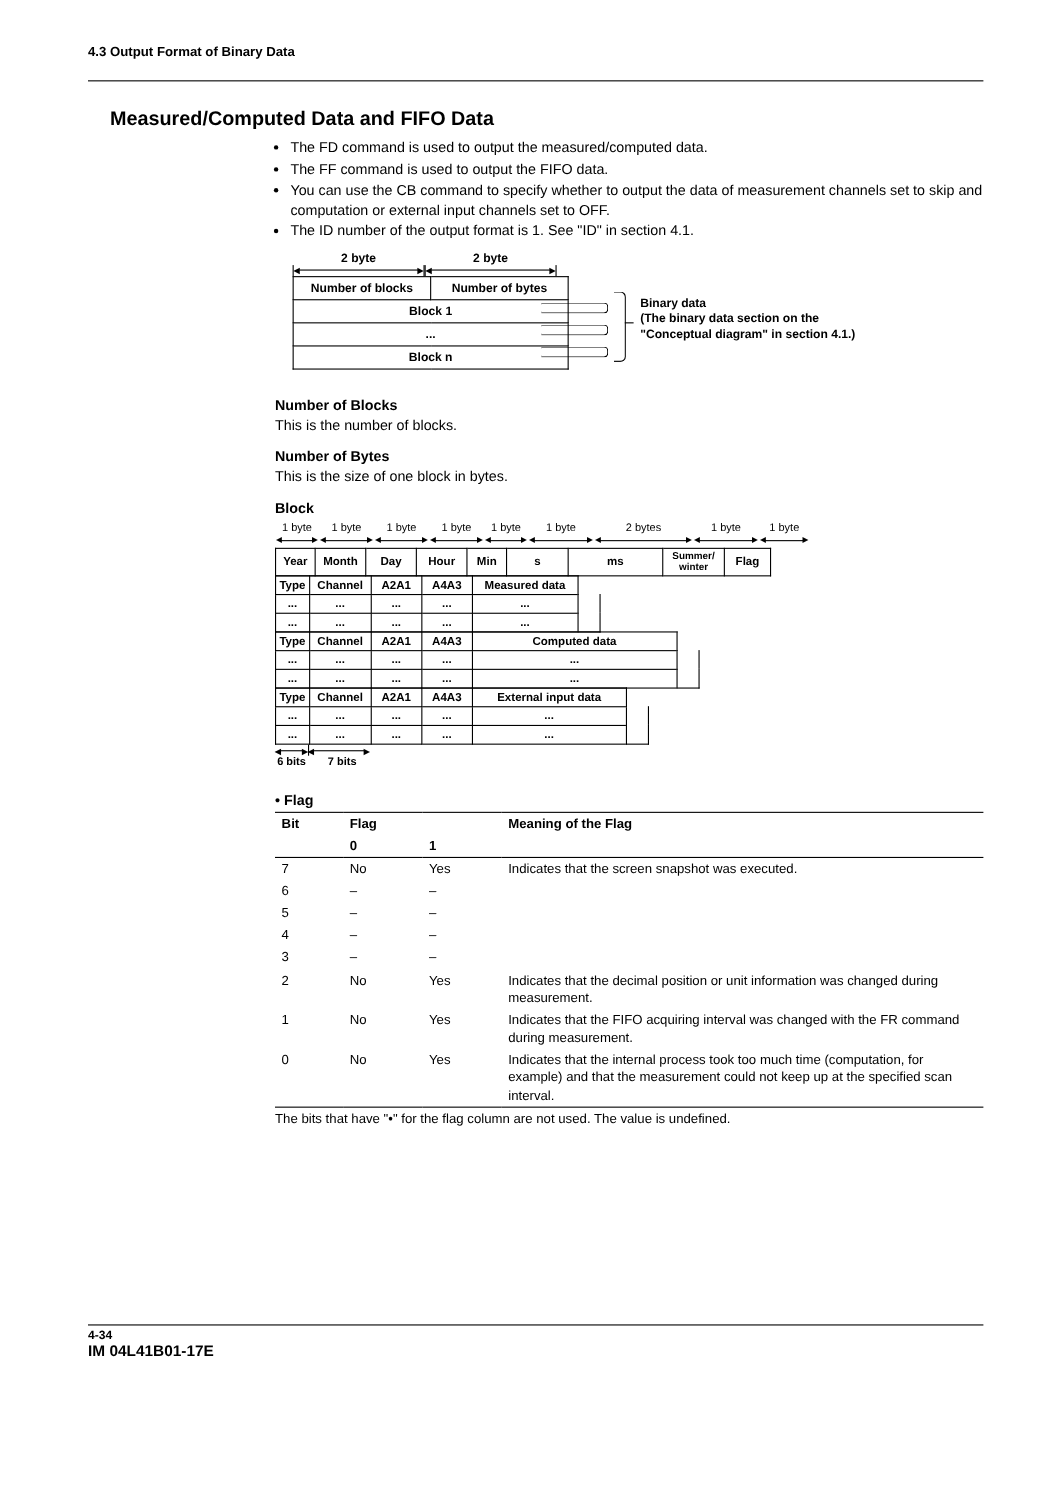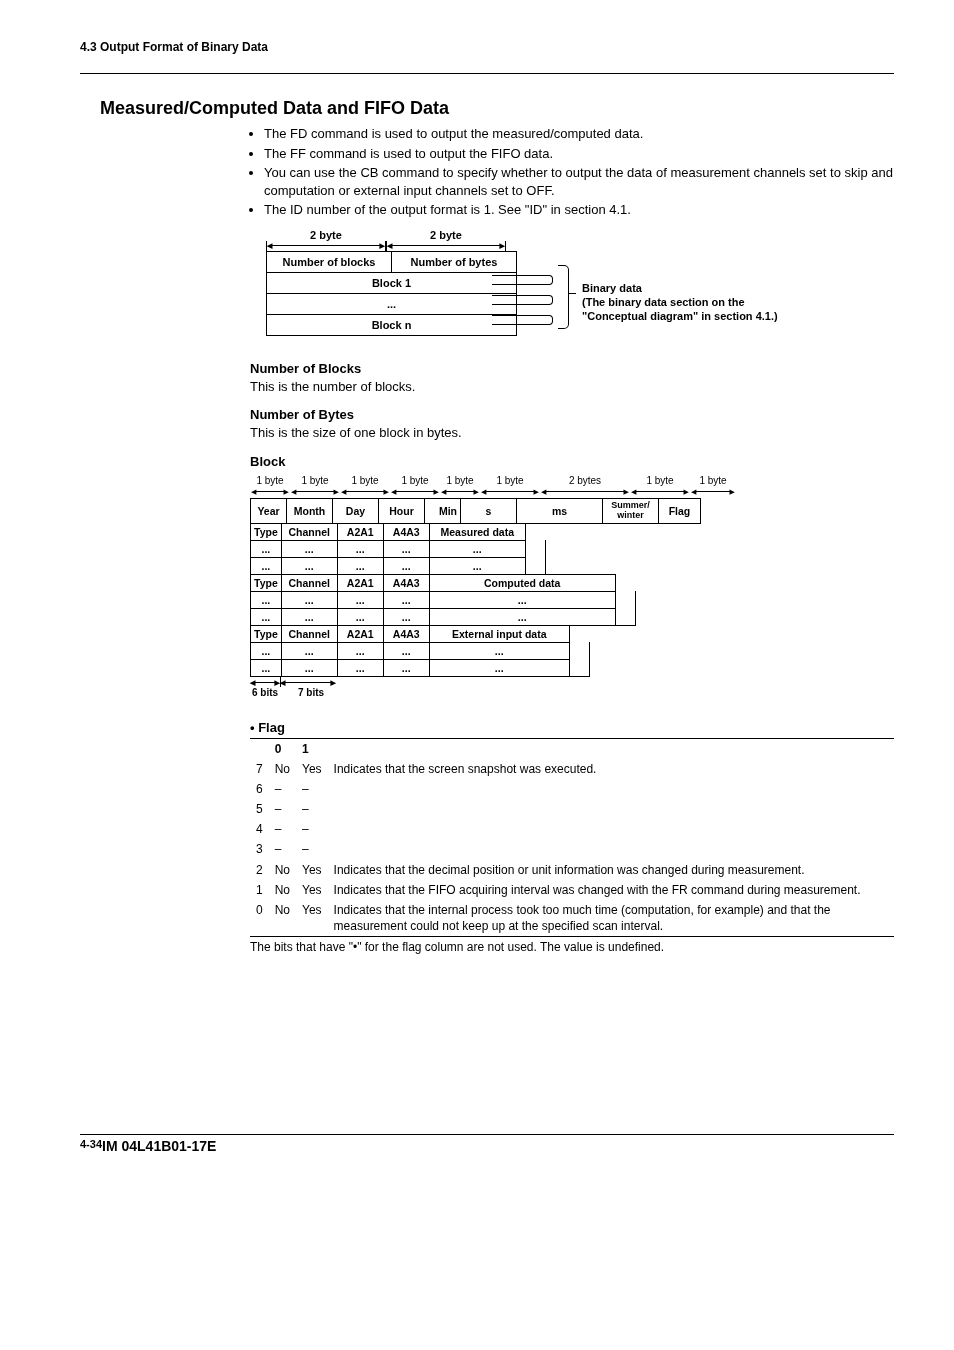--- a/index.html
+++ b/index.html
@@ -143,25 +143,27 @@
   table.flag tbody tr:last-child td {
     border-bottom: 1.5px solid #000;
   }
   .footnote {
     font-size: 12px;
     margin-top: 3px;
   }
 
   .footer {
     display:flex;
+    justify-content: space-between;
     border-top: 1px solid #000;
     margin-top: 180px;
     padding-top: 3px;
     font-size: 11px;
     font-weight: bold;
+    flex-direction: column;
   }
 </style>
 </head>
 <body>
 
 <div class="section-header">4.3  Output Format of Binary Data</div>
 
 <h1 class="title">Measured/Computed Data and FIFO Data</h1>
 
 <div class="indent">
@@ -214,21 +216,21 @@
       </tbody>
         </table>
     </div>
 
     <div style="position:absolute; left:242px; top:46px; width:60px; border-top:1px solid #000; height:8px; border-right:1px solid #000; border-bottom:1px solid #000; border-top-right-radius:4px; border-bottom-right-radius:4px;"></div>
     <div style="position:absolute; left:242px; top:66px; width:60px; border-top:1px solid #000; height:8px; border-right:1px solid #000; border-bottom:1px solid #000; border-top-right-radius:4px; border-bottom-right-radius:4px;"></div>
     <div style="position:absolute; left:242px; top:86px; width:60px; border-top:1px solid #000; height:8px; border-right:1px solid #000; border-bottom:1px solid #000; border-top-right-radius:4px; border-bottom-right-radius:4px;"></div>
 
     <div style="position:absolute; left:308px; top:36px; width:10px; height:62px; border-top:1px solid #000; border-bottom:1px solid #000; border-right:1px solid #000; border-top-right-radius:5px; border-bottom-right-radius:5px;"></div>
     <div style="position:absolute; left:318px; top:64px; width:8px; border-top:1px solid #000;"></div>
-    <div class="brace-label" style="left:332px; top:52px; width:230px;">
+    <div class="brace-label" style="left:332px; top:40px; width:230px;">
       <span style="white-space:pre-line;">Binary data
 (The binary data section on the "Conceptual diagram" in section 4.1.)</span>
     </div>
   </div>
 
   <div class="subhead">Number of Blocks</div>
   <div class="para">This is the number of blocks.</div>
 
   <div class="subhead">Number of Bytes</div>
   <div class="para">This is the size of one block in bytes.</div>
@@ -285,21 +287,21 @@
           </div></div>
     </div>
 
     <table class="bd">
       <tbody>
           <tr>
         <td style="width:36px;">Year</td>
         <td style="width:46px;">Month</td>
         <td style="width:46px;">Day</td>
         <td style="width:46px;">Hour</td>
-        <td style="width:36px;text-align:right;">Min</td>
+        <td style="width:36px;">Min</td>
         <td style="width:56px;">s</td>
         <td style="width:86px;">ms</td>
         <td style="width:56px; font-size:9px; line-height:1.1; white-space:pre-line;">Summer/
 winter</td>
         <td style="width:42px;">Flag</td>
       </tr>
     </tbody>
       </table>
 
     <table class="bd" style="margin-top:-1px;">
@@ -407,20 +409,26 @@
       </div>
       <div style="align-self:flex-end; margin-left:-38px; margin-top:2px;">7 bits</div>
     </div>
   </div>
 
   <div class="flag-head">•  Flag</div>
 
   <table class="flag">
     <thead>
       <tr>
+        <th style="width:50px;">Bit</th>
+        <th style="width:60px;">Flag</th>
+        <th style="width:60px;"></th>
+        <th>Meaning of the Flag</th>
+      </tr>
+      <tr>
         <th></th>
         <th>0</th>
         <th>1</th>
         <th></th>
       </tr>
     </thead>
     <tbody>
       <tr>
           <td>7</td>
           <td>No</td>

